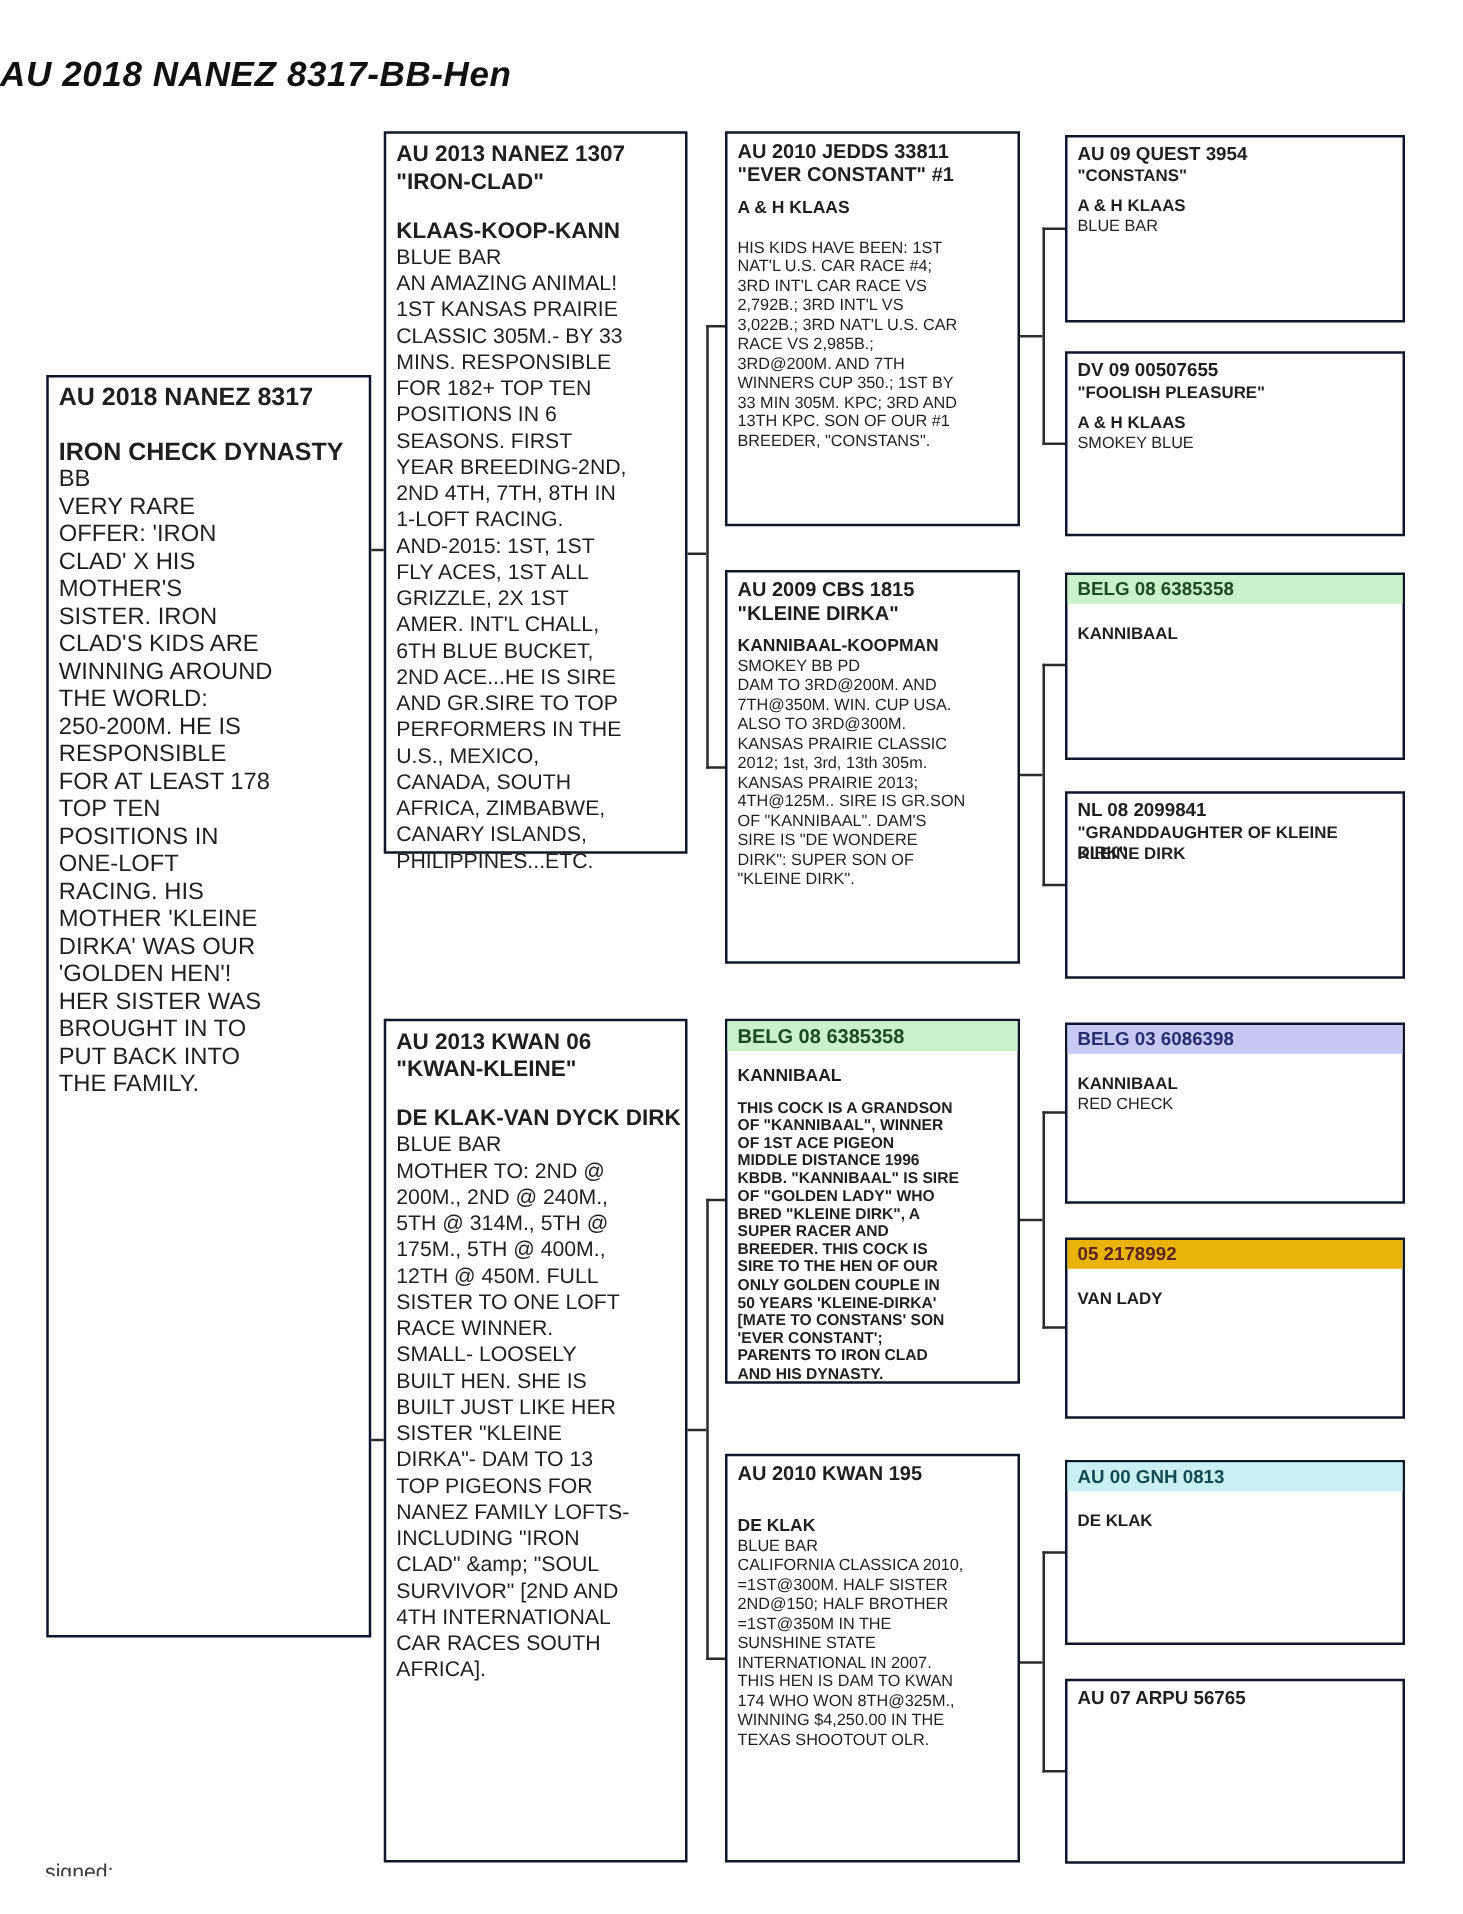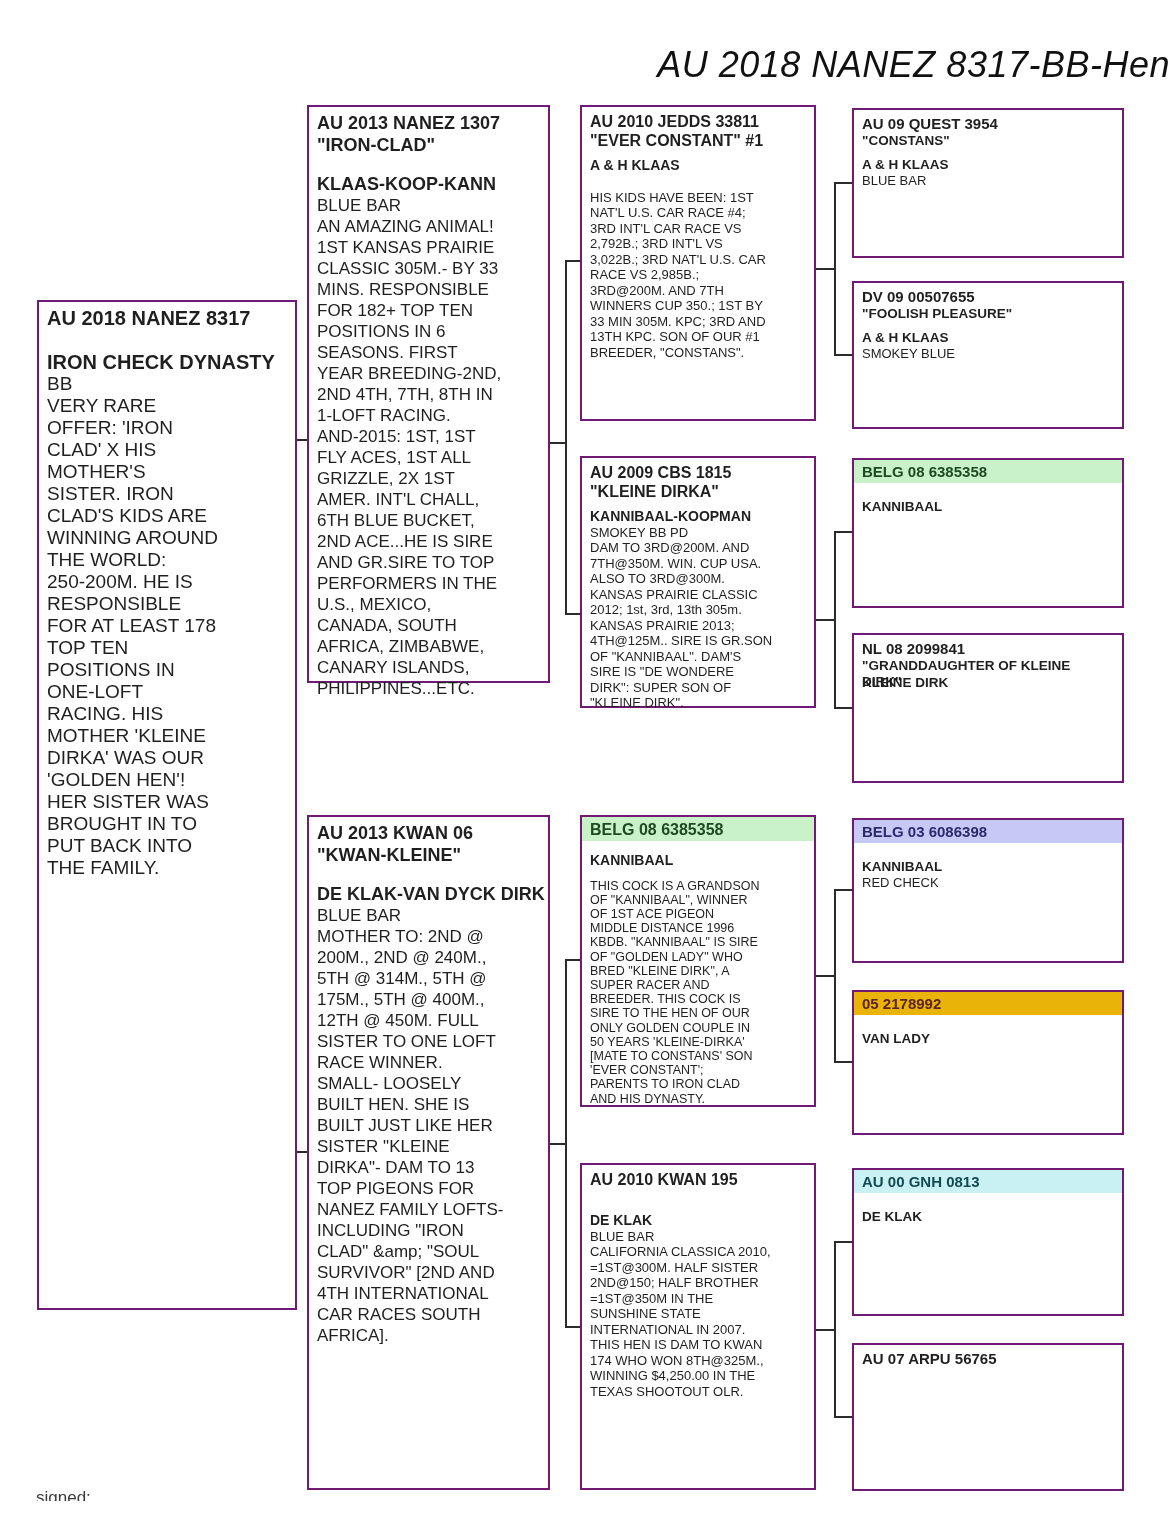--- a/index.html
+++ b/index.html
@@ -1,25 +1,25 @@
 <!DOCTYPE html>
 <html><head>
 <meta charset="utf-8">
 <style>
   html,body{margin:0;padding:0;background:#ffffff;}
   .page{
     position:relative;width:1170px;height:1531px;background:#ffffff;
     overflow:hidden;font-family:"Liberation Sans",sans-serif;color:#1f1f1f;
   }
   .title{
-    position:absolute;top:44px;left:0;width:100%;text-align:right;
-    font-size:36px;font-weight:normal;font-style:italic;letter-spacing:.5px;color:#111;
+    position:absolute;top:44px;left:0;width:100%;text-align:left;
+    font-size:28px;font-weight:bold;font-style:italic;letter-spacing:.5px;color:#111;
   }
   .box{
-    position:absolute;border:2px solid #701a75;background:#fff;
+    position:absolute;border:2px solid #0f172a;background:#fff;
     padding:5px 8px;box-sizing:border-box;
   }
   .bid,.bname,.strain{font-weight:bold;white-space:pre-line;}
   .body{white-space:pre-line;}
   
   .col1{font-size:19px;line-height:22px;}
   .col1 .bid,.col1 .bname{font-size:20px;}
   .subject .bname{margin-top:22px;}
   .col2{font-size:17px;line-height:21px;}
   .col2 .bid,.col2 .bname{font-size:18px;line-height:22px;}
@@ -30,21 +30,21 @@
   .col4{font-size:13px;line-height:16px;}
   .col4 .bid{font-size:15px;line-height:18px;}
   .col4 .bname{font-size:13.5px;line-height:16px;}
   .col4 .strain{font-size:13.5px;margin-top:8px;}
   
   .gp-jedds .body{margin-top:16px;}
   .gp-kwan .strain{margin-top:24px;}
   .band{margin:-5px -8px 0;padding:3px 8px 2px;}
   .tinted .strain{margin-top:16px;}
   .dense .strain{margin-top:12px;}
-  .dense .body{font-size:12.5px;line-height:14.2px;margin-top:10px;}
+  .dense .body{font-size:12.5px;line-height:14.2px;margin-top:10px;font-weight:bold;}
   .overlap-strain .strain{margin-top:-15px;}
   
   .h,.v{position:absolute;background:#2b2b2b;}
   .h{height:2px;}
   .v{width:2px;}
   .signed{
     position:absolute;left:36px;top:1488px;height:13px;overflow:hidden;
     font-size:17px;color:#3a3a3a;
   }
 </style>
@@ -150,21 +150,21 @@
 2,792B.; 3RD INT'L VS
 3,022B.; 3RD NAT'L U.S. CAR
 RACE VS 2,985B.;
 3RD@200M. AND 7TH
 WINNERS CUP 350.; 1ST BY
 33 MIN 305M. KPC; 3RD AND
 13TH KPC. SON OF OUR #1
 BREEDER, "CONSTANS".</div>
   </div>
 
-  <div class="box col3" style="left:580px;top:456px;width:236px;height:252px;">
+  <div class="box col3" style="left:580px;top:456px;width:236px;height:315px;">
     <div class="bid">AU 2009 CBS 1815</div>
     <div class="bname">"KLEINE DIRKA"</div>
     <div class="strain">KANNIBAAL-KOOPMAN</div>
     <div class="body">SMOKEY BB PD
 DAM TO 3RD@200M. AND
 7TH@350M. WIN. CUP USA.
 ALSO TO 3RD@300M.
 KANSAS PRAIRIE CLASSIC
 2012; 1st, 3rd, 13th 305m.
 KANSAS PRAIRIE 2013;

